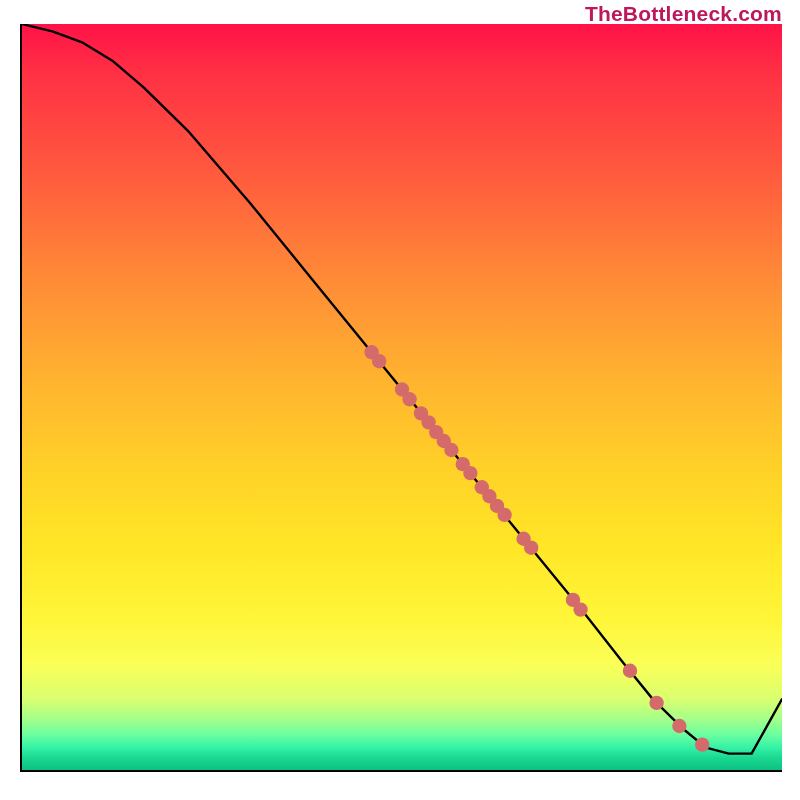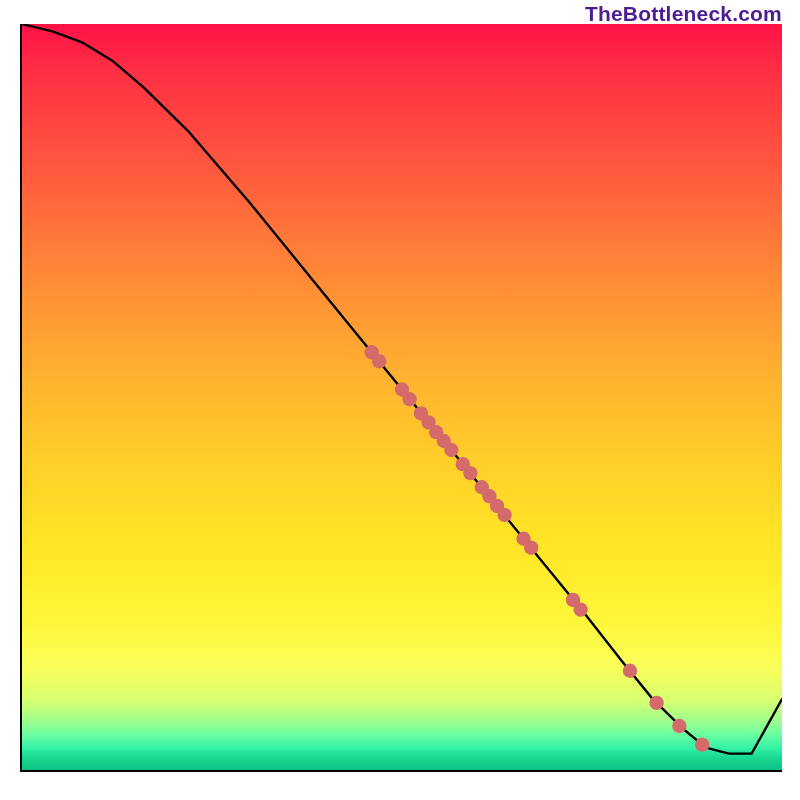--- a/index.html
+++ b/index.html
@@ -41,21 +41,21 @@
       #0ec084 100%
     );
   }
   .watermark {
     position: absolute;
     top: 2px;
     right: 18px;
     font-family: Arial, Helvetica, sans-serif;
     font-size: 21px;
     font-weight: bold;
-    color: #4c1d95;
+    color: #be185d;
     letter-spacing: 0.2px;
   }
   svg.overlay {
     position: absolute;
     inset: 0;
     width: 100%;
     height: 100%;
   }
 </style>
 </head>

